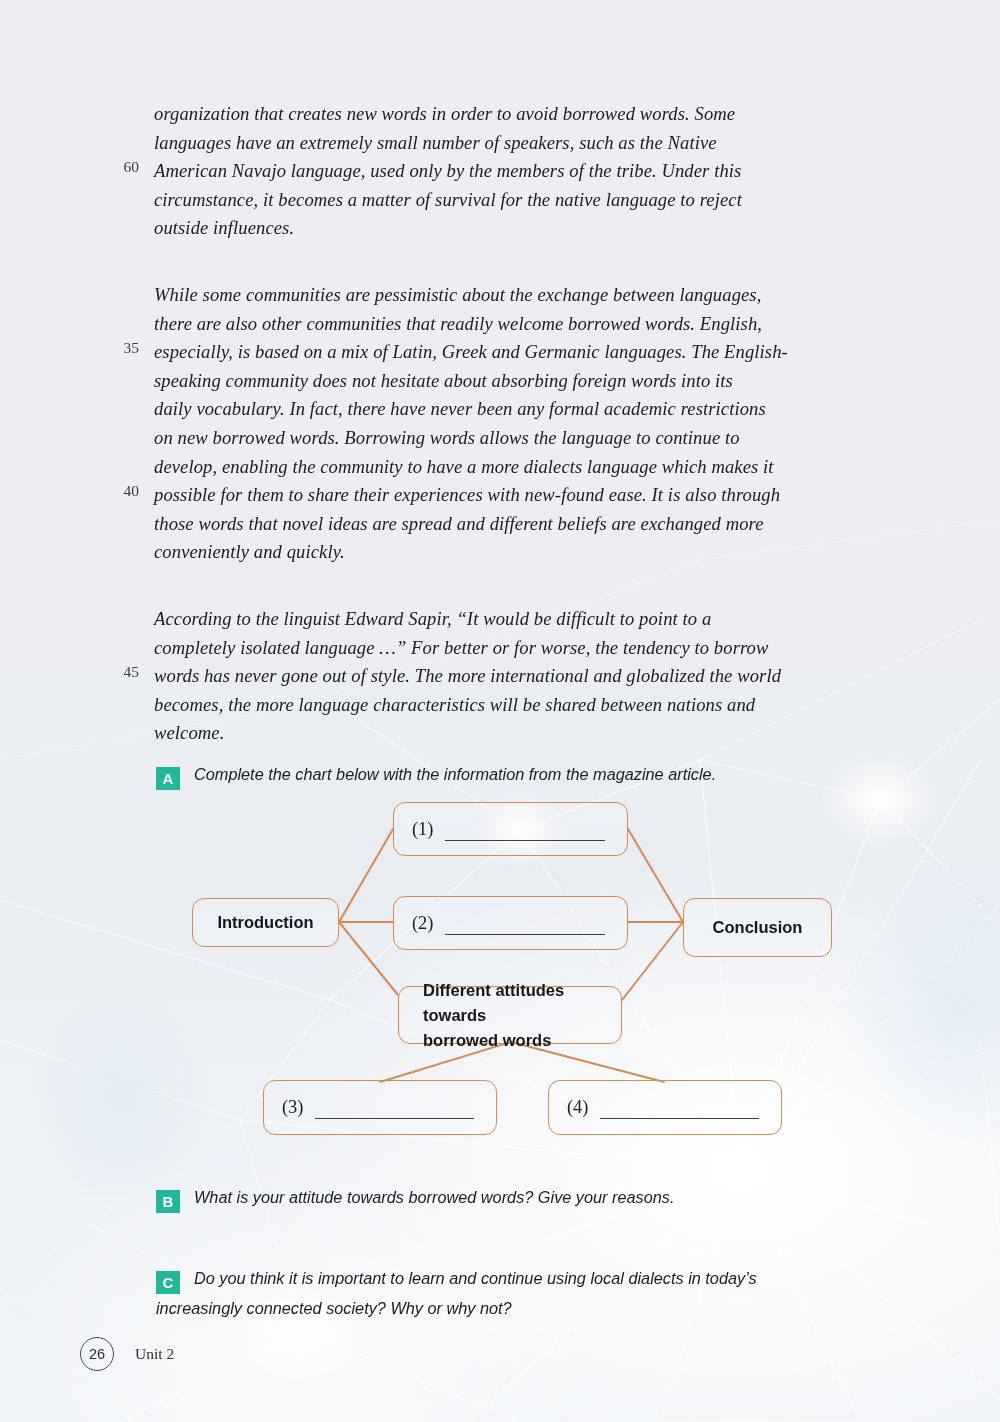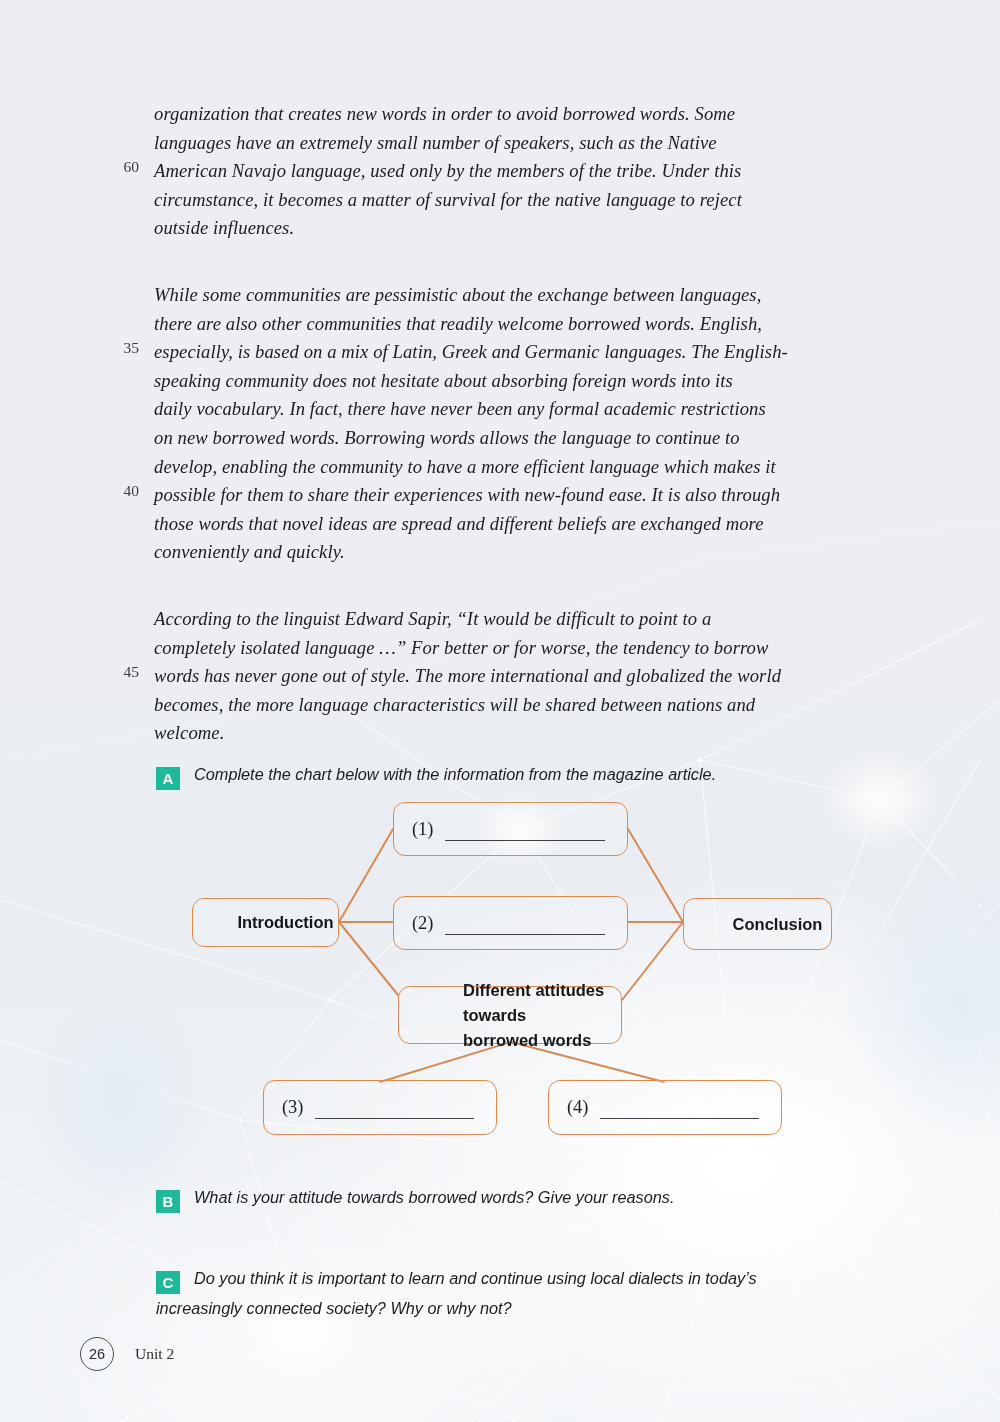--- a/index.html
+++ b/index.html
@@ -119,21 +119,20 @@
     background: rgba(255,255,255,0.16);
     box-sizing: border-box;
   }
   .node-label {
     font-family: "Liberation Sans", sans-serif;
     font-weight: bold;
     font-size: 16.5px;
     color: #151719;
     text-align: center;
     line-height: 25px;
-    margin-left: 40px;
   }
   .node.centered {
     display: flex;
     align-items: center;
     justify-content: center;
   }
   .node.blanked {
     display: flex;
     align-items: center;
   }
@@ -321,21 +320,21 @@
     <div class="line-row">
       <span class="line-num"></span>
       <span class="line-text">daily vocabulary. In fact, there have never been any formal academic restrictions</span>
     </div>
     <div class="line-row">
       <span class="line-num"></span>
       <span class="line-text">on new borrowed words. Borrowing words allows the language to continue to</span>
     </div>
     <div class="line-row">
       <span class="line-num"></span>
-      <span class="line-text">develop, enabling the community to have a more efficient language which makes it</span>
+      <span class="line-text">develop, enabling the community to have a more dialects language which makes it</span>
     </div>
     <div class="line-row">
       <span class="line-num">40</span>
       <span class="line-text">possible for them to share their experiences with new-found ease. It is also through</span>
     </div>
     <div class="line-row">
       <span class="line-num"></span>
       <span class="line-text">those words that novel ideas are spread and different beliefs are exchanged more</span>
     </div>
     <div class="line-row">
@@ -420,21 +419,21 @@
   </span>
 </div>
 
 <div class="node blanked" style="left:548px; top:1080px; width:234px; height:55px;">
   <span class="blank-wrap">
     <span class="blank-num">(4)</span>
     <span class="blank-rule"></span>
   </span>
 </div>
 
-<div class="node centered" style="left:683px; top:898px; width:149px; height:52px;">
+<div class="node centered" style="left:683px; top:898px; width:149px; height:59px;">
   <span class="node-label">Conclusion</span>
 </div>
 
 <div class="task" style="left:156px; top:1185px;">
   <span class="badge">B</span><span class="task-text">What is your attitude towards borrowed words? Give your reasons.</span>
 </div>
 
 <div class="task" style="left:156px; top:1266px; width:700px;">
   <span class="badge">C</span><span class="task-text">Do you think it is important to learn and continue using local dialects in today’s</span>
   <span class="task-text block">increasingly connected society? Why or why not?</span>

